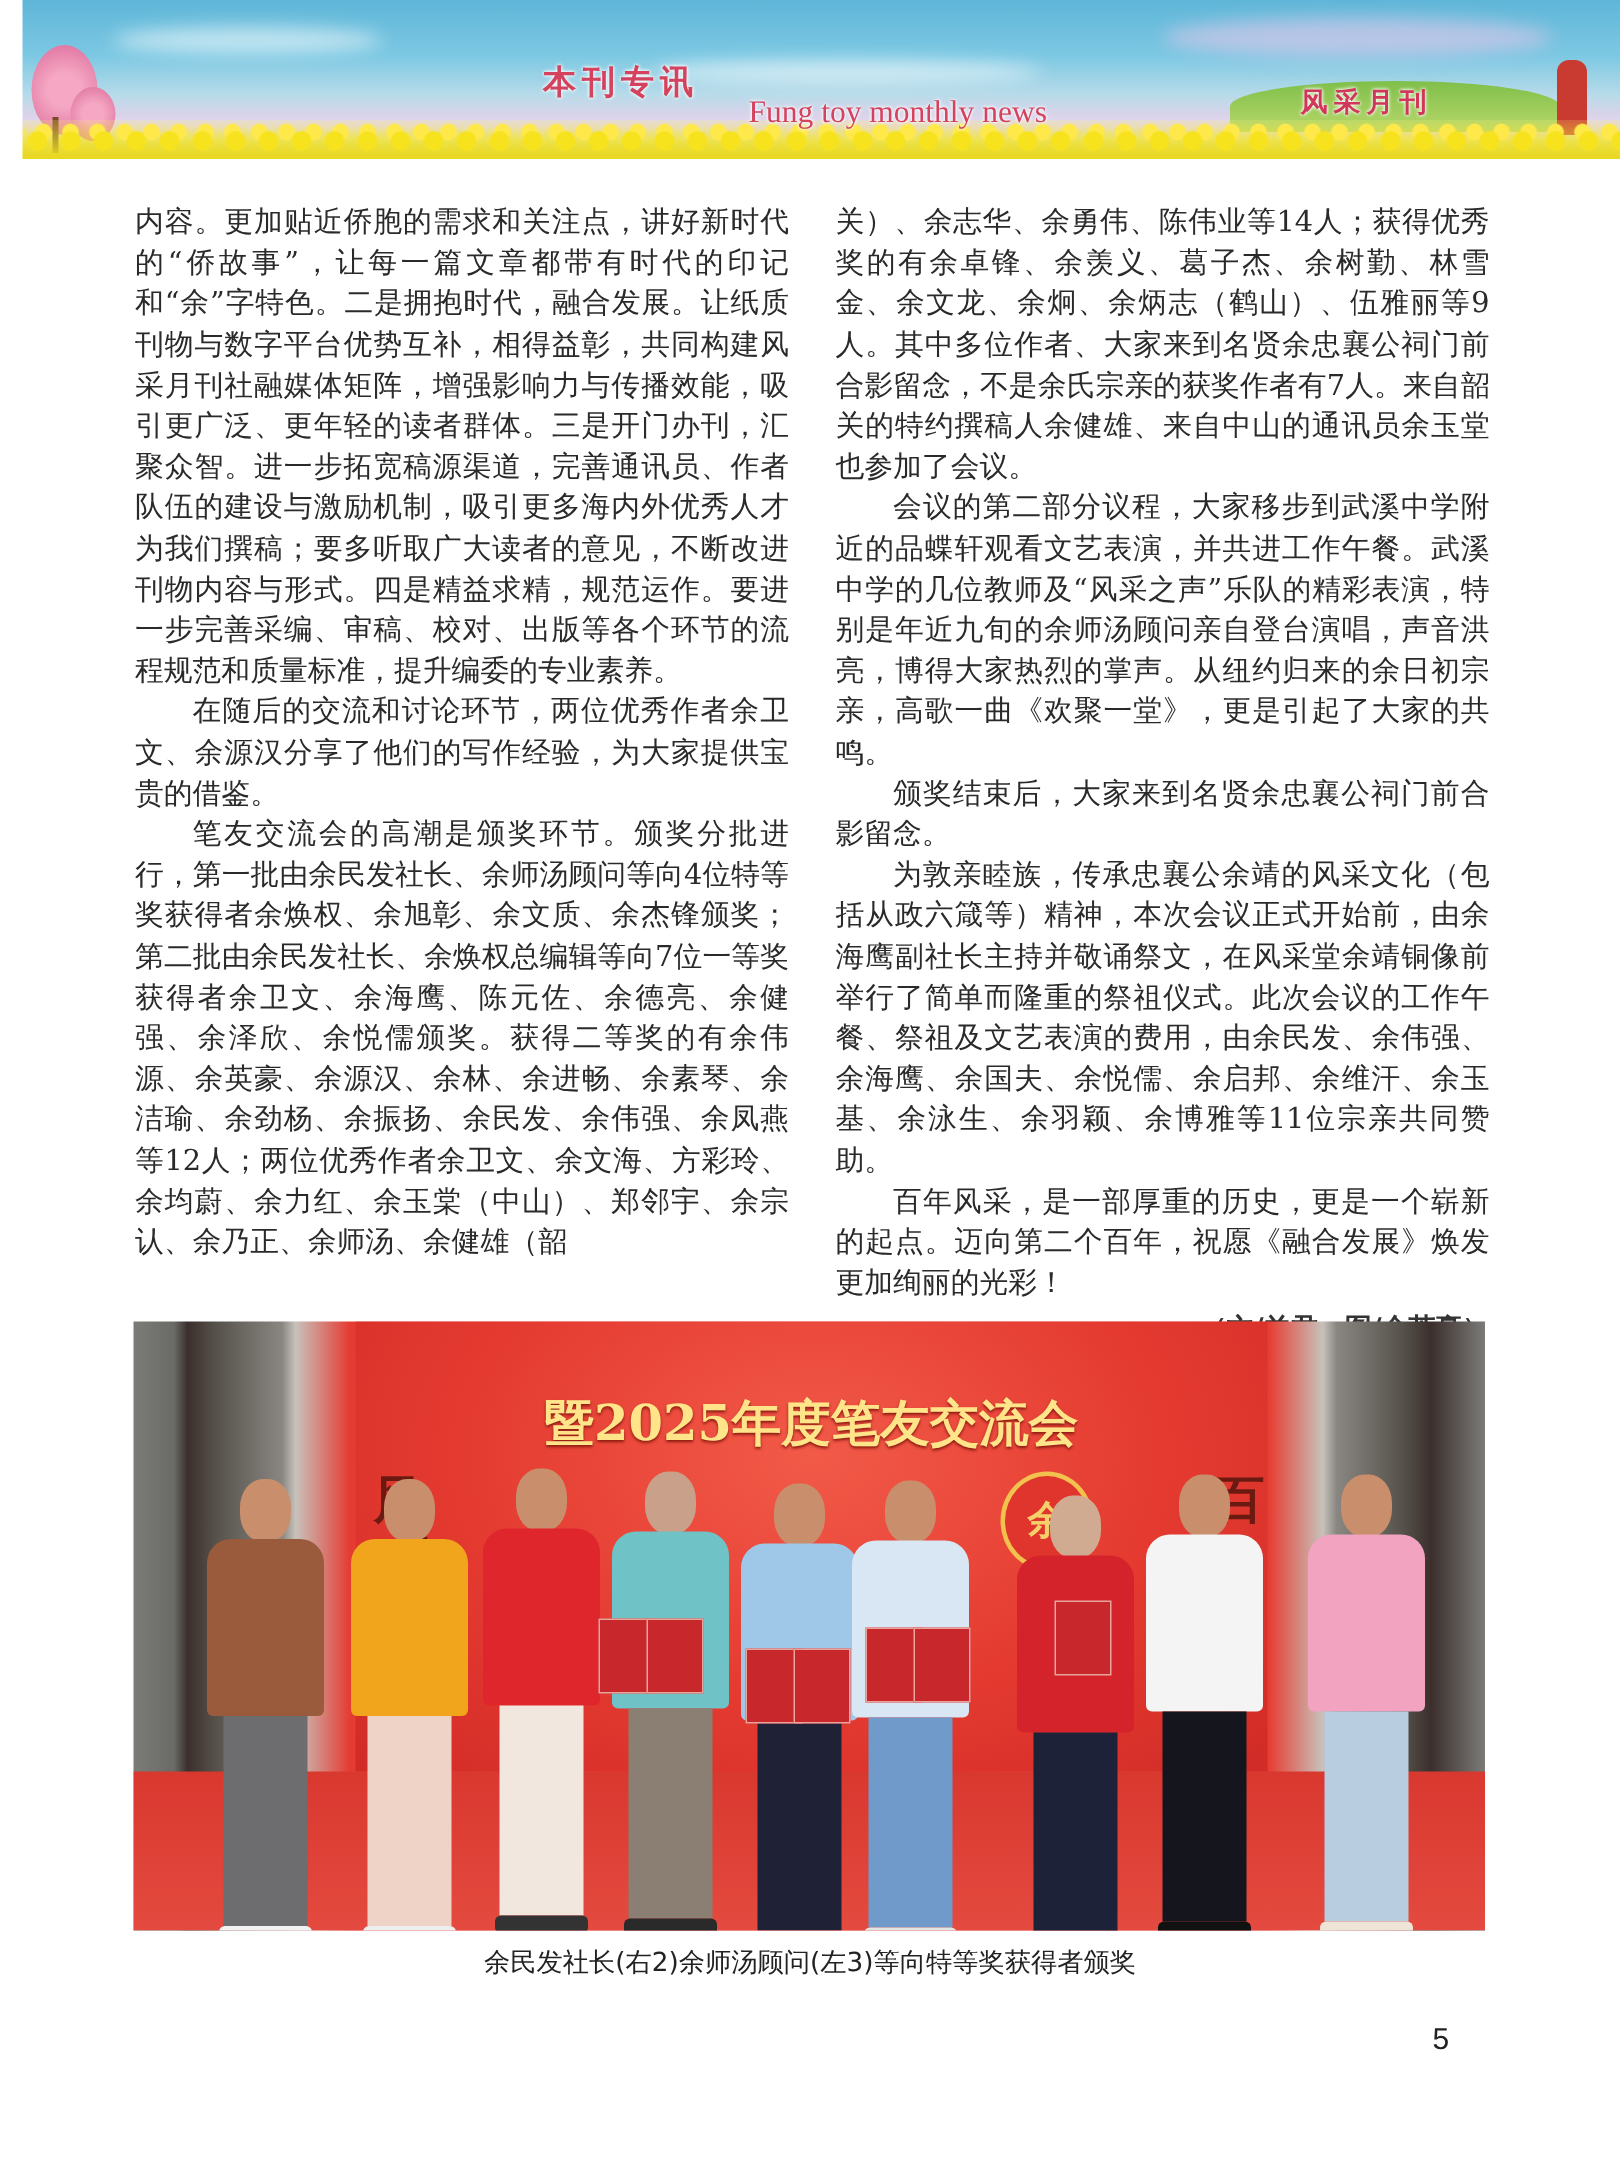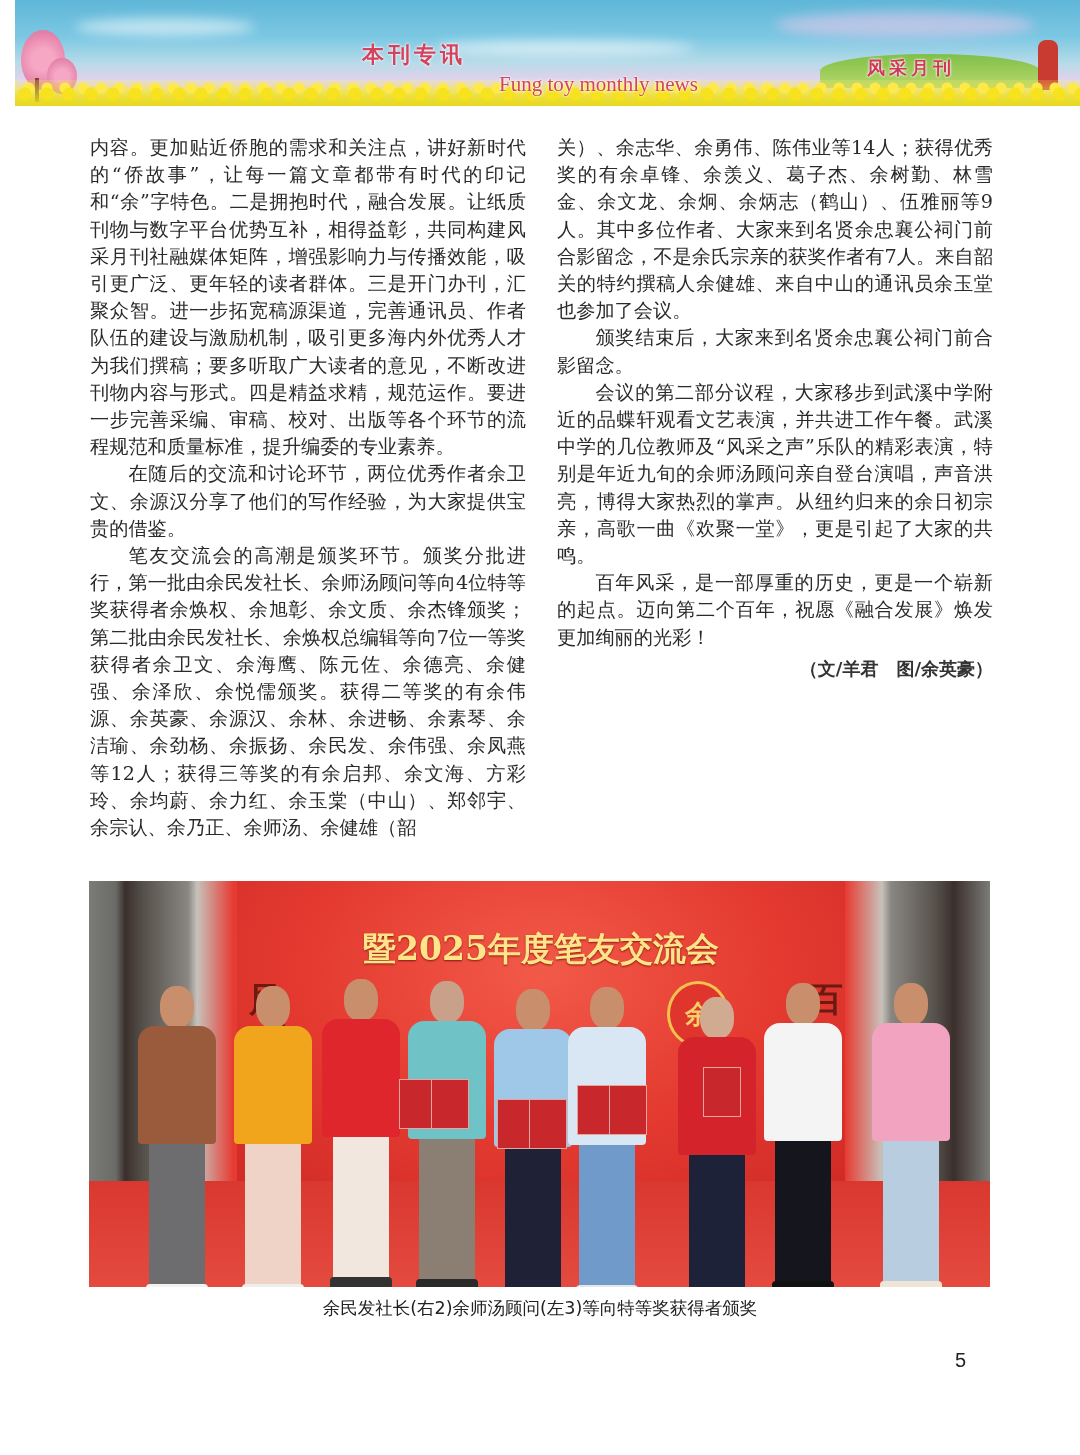--- a/index.html
+++ b/index.html
@@ -14,21 +14,21 @@
       radial-gradient(circle at 6px 8px,#ffe94a 5px,transparent 6px) 8px 0/18px 26px repeat-x,
       linear-gradient(180deg,rgba(250,240,120,0.2),#e8d820); }
   .tree { position:absolute; border-radius:50%; background:radial-gradient(circle,#f5a7c3 30%,#e27aa4 80%); }
   .trunk { position:absolute; background:#7a4a2a; width:4px; }
   .hill { position:absolute; right:40px; bottom:18px; width:220px; height:34px; border-radius:50% 50% 0 0;
     background:linear-gradient(180deg,#7fbf4a,#b8d86a); }
   .girl { position:absolute; right:22px; top:40px; width:20px; height:50px; background:#c93a30; border-radius:8px 8px 4px 4px; }
   .banner-title-cn { position:absolute; left:347px; top:40px; font-family:"DejaVu Serif",serif; font-size:22px; font-weight:bold;
     color:#d3435e; letter-spacing:4px; text-shadow:0 0 2px #fff,0 0 3px #fff; }
   .banner-title-en { position:absolute; left:484px; top:62px; font-family:"Liberation Serif",serif; font-size:21px;
-    color:#d3435e; text-shadow:0 0 2px #fff,0 0 3px #fff;margin-top:10px; }
+    color:#d3435e; text-shadow:0 0 2px #fff,0 0 3px #fff; }
   .banner-brand { position:absolute; left:852px; top:56px; font-family:Liberation Mono, monospace; font-size:18px; font-weight:bold;
     color:#d0375a; letter-spacing:4px; text-shadow:0 0 2px #fff,0 0 3px #fff; }
 
   .col { position:absolute; top:134px; width:436px; font-size:19.2px; line-height:27.2px; text-align:justify; }
   .col.left { left:90px; }
   .col.right { left:557px; }
   .col p { margin:0; }
   .col p.indent { text-indent:2em; }
   .byline { font-family:"DejaVu Sans",sans-serif; font-weight:bold; text-align:right; font-size:18px; margin-top:4px; color:#333; }
 
@@ -69,27 +69,28 @@
   <div class="girl"></div>
   <div class="flowers"></div>
   <div class="banner-title-cn">本刊专讯</div>
   <div class="banner-title-en">Fung toy monthly news</div>
   <div class="banner-brand">风采月刊</div>
 </div>
 
 <div class="col left">
   <p>内容。更加贴近侨胞的需求和关注点，讲好新时代的“侨故事”，让每一篇文章都带有时代的印记和“余”字特色。二是拥抱时代，融合发展。让纸质刊物与数字平台优势互补，相得益彰，共同构建风采月刊社融媒体矩阵，增强影响力与传播效能，吸引更广泛、更年轻的读者群体。三是开门办刊，汇聚众智。进一步拓宽稿源渠道，完善通讯员、作者队伍的建设与激励机制，吸引更多海内外优秀人才为我们撰稿；要多听取广大读者的意见，不断改进刊物内容与形式。四是精益求精，规范运作。要进一步完善采编、审稿、校对、出版等各个环节的流程规范和质量标准，提升编委的专业素养。</p>
   <p class="indent">在随后的交流和讨论环节，两位优秀作者余卫文、余源汉分享了他们的写作经验，为大家提供宝贵的借鉴。</p>
-  <p class="indent">笔友交流会的高潮是颁奖环节。颁奖分批进行，第一批由余民发社长、余师汤顾问等向4位特等奖获得者余焕权、余旭彰、余文质、余杰锋颁奖；第二批由余民发社长、余焕权总编辑等向7位一等奖获得者余卫文、余海鹰、陈元佐、余德亮、余健强、余泽欣、余悦儒颁奖。获得二等奖的有余伟源、余英豪、余源汉、余林、余进畅、余素琴、余洁瑜、余劲杨、余振扬、余民发、余伟强、余凤燕等12人；获得三等奖的有余启邦、余文海、方彩玲、余均蔚、余力红、余玉棠（中山）、郑邻宇、余宗认、余乃正、余师汤、余健雄（韶</p>
+  <p class="indent">笔友交流会的高潮是颁奖环节。颁奖分批进行，第一批由余民发社长、余师汤顾问等向4位特等奖获得者余焕权、余旭彰、余文质、余杰锋颁奖；第二批由余民发社长、余焕权总编辑等向7位一等奖获得者余卫文、余海鹰、陈元佐、余德亮、余健强、余泽欣、余悦儒颁奖。获得二等奖的有余伟源、余英豪、余源汉、余林、余进畅、余素琴、余洁瑜、余劲杨、余振扬、余民发、余伟强、余凤燕等12人；两位优秀作者余卫文、余文海、方彩玲、余均蔚、余力红、余玉棠（中山）、郑邻宇、余宗认、余乃正、余师汤、余健雄（韶</p>
 </div>
 
 <div class="col right">
   <p>关）、余志华、余勇伟、陈伟业等14人；获得优秀奖的有余卓锋、余羡义、葛子杰、余树勤、林雪金、余文龙、余炯、余炳志（鹤山）、伍雅丽等9人。其中多位作者、大家来到名贤余忠襄公祠门前合影留念，不是余氏宗亲的获奖作者有7人。来自韶关的特约撰稿人余健雄、来自中山的通讯员余玉堂也参加了会议。</p>
+  <p class="indent">会议的第二部分议程，大家移步到武溪中学附近的品蝶轩观看文艺表演，并共进工作午餐。武溪中学的几位教师及“风采之声”乐队的精彩表演，特别是年近九旬的余师汤顾问亲自登台演唱，声音洪亮，博得大家热烈的掌声。从纽约归来的余日初宗亲，高歌一曲《欢聚一堂》，更是引起了大家的共鸣。</p>
   <p class="indent">颁奖结束后，大家来到名贤余忠襄公祠门前合影留念。</p>
-  <p class="indent">会议的第二部分议程，大家移步到武溪中学附近的品蝶轩观看文艺表演，并共进工作午餐。武溪中学的几位教师及“风采之声”乐队的精彩表演，特别是年近九旬的余师汤顾问亲自登台演唱，声音洪亮，博得大家热烈的掌声。从纽约归来的余日初宗亲，高歌一曲《欢聚一堂》，更是引起了大家的共鸣。</p>
+  <p class="indent">为敦亲睦族，传承忠襄公余靖的风采文化（包括从政六箴等）精神，本次会议正式开始前，由余海鹰副社长主持并敬诵祭文，在风采堂余靖铜像前举行了简单而隆重的祭祖仪式。此次会议的工作午餐、祭祖及文艺表演的费用，由余民发、余伟强、余海鹰、余国夫、余悦儒、余启邦、余维汗、余玉基、余泳生、余羽颖、余博雅等11位宗亲共同赞助。</p>
   <p class="indent">百年风采，是一部厚重的历史，更是一个崭新的起点。迈向第二个百年，祝愿《融合发展》焕发更加绚丽的光彩！</p>
   <div class="byline">（文/羊君　图/余英豪）</div>
 </div>
 
 <div class="photo">
   <div class="backdrop">
     <div class="photo-heading h2">暨2025年度笔友交流会</div>
     <div class="side-char" style="left:12px;top:96px;">风</div>
     <div class="side-char" style="left:20px;top:138px;">采</div>
     <div class="side-char" style="left:572px;top:96px;">百</div>

